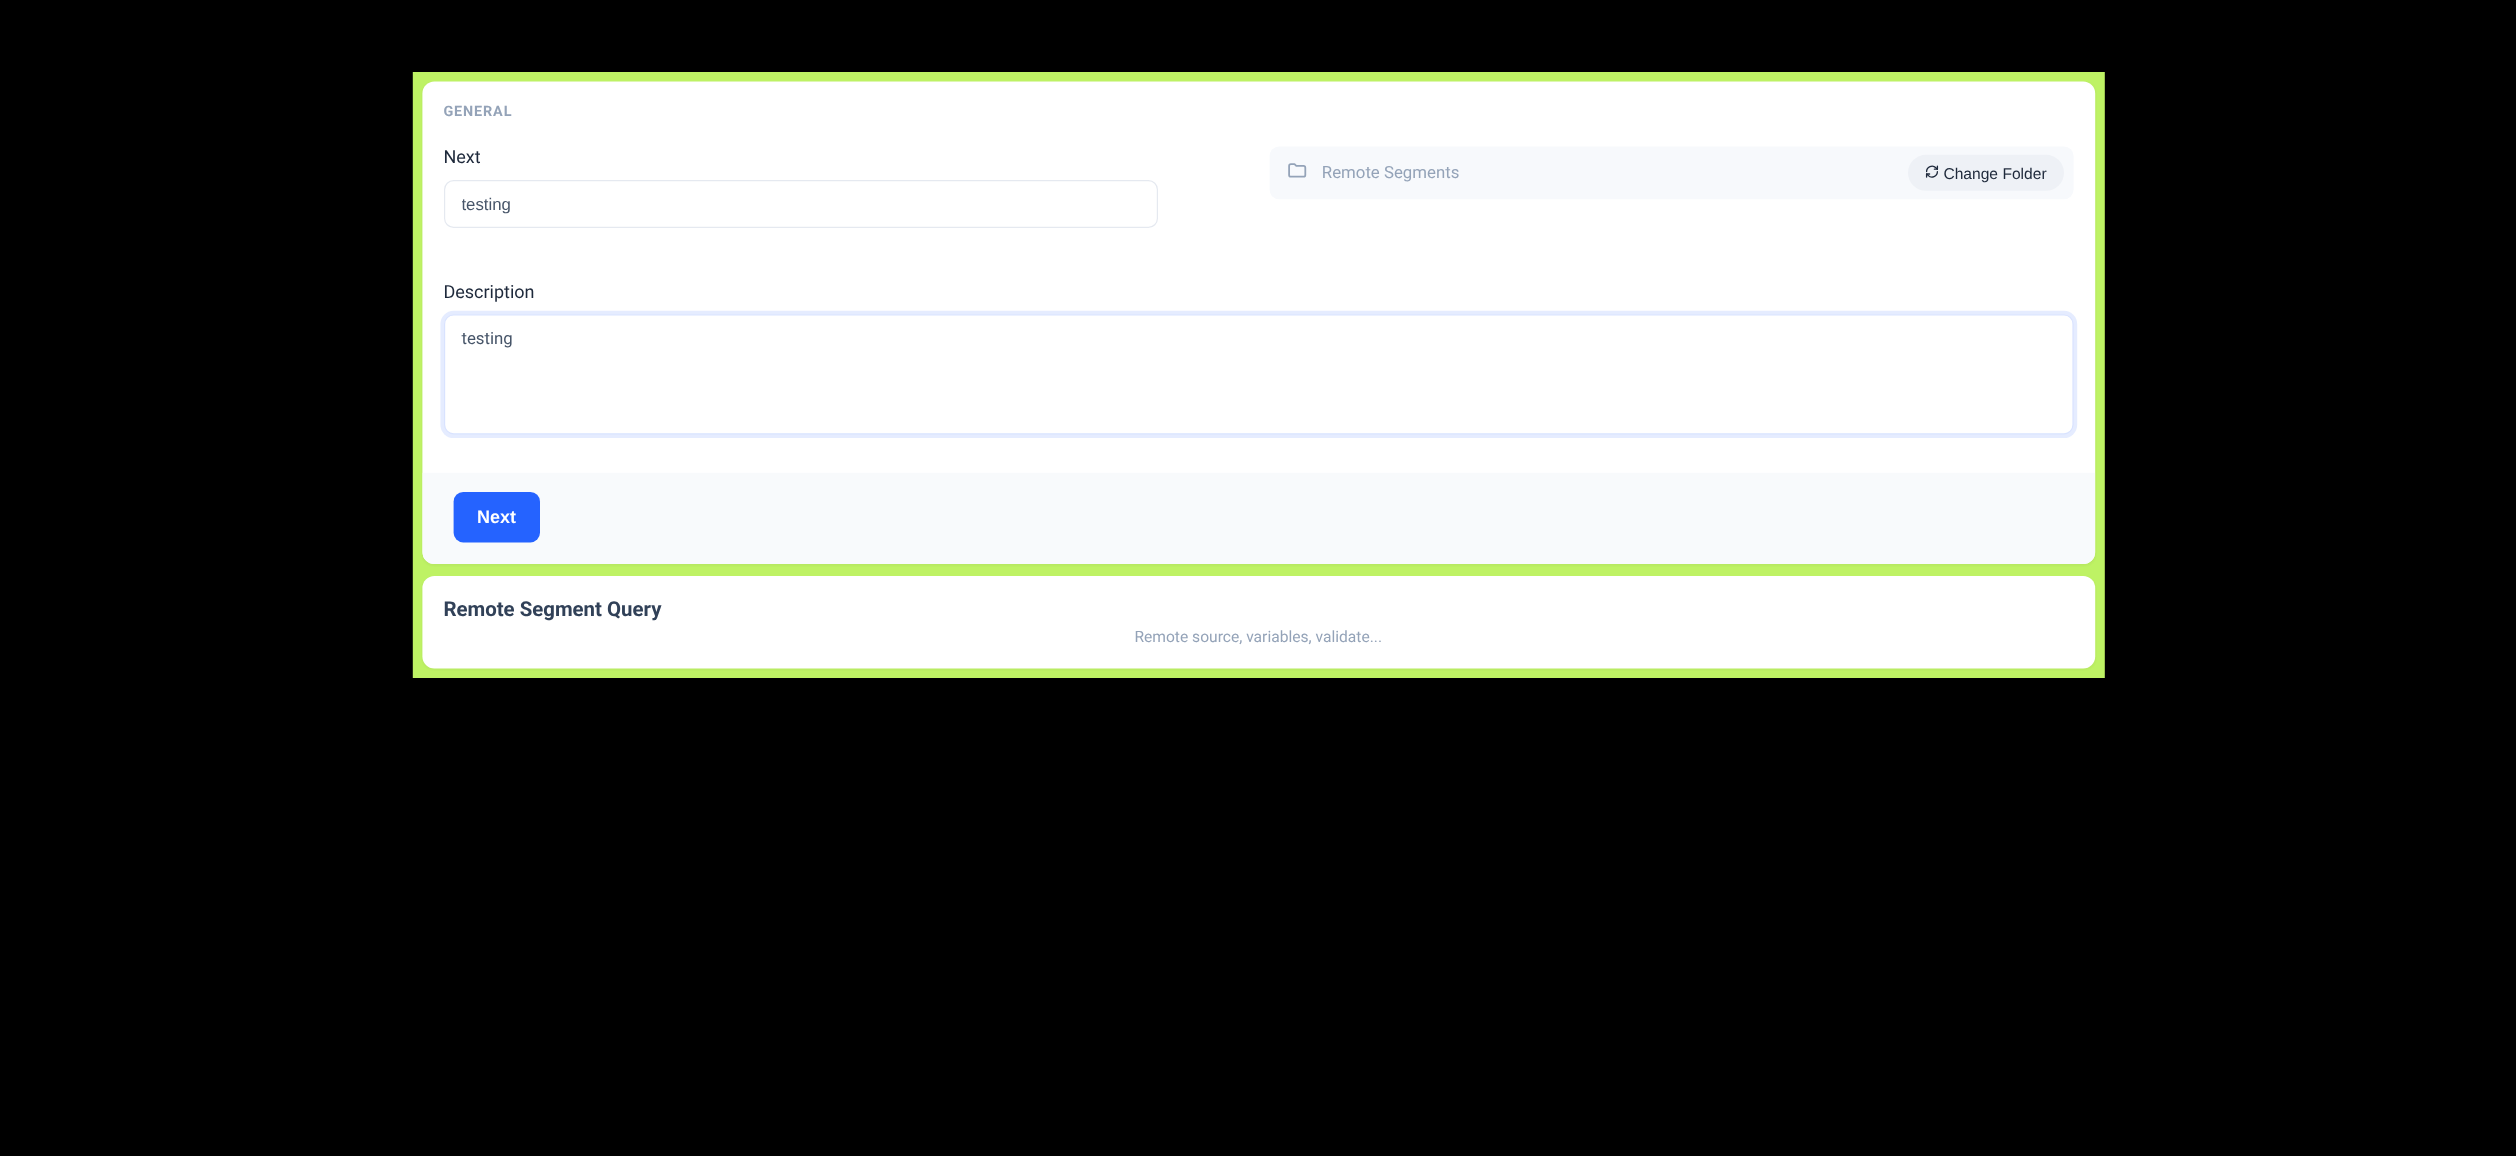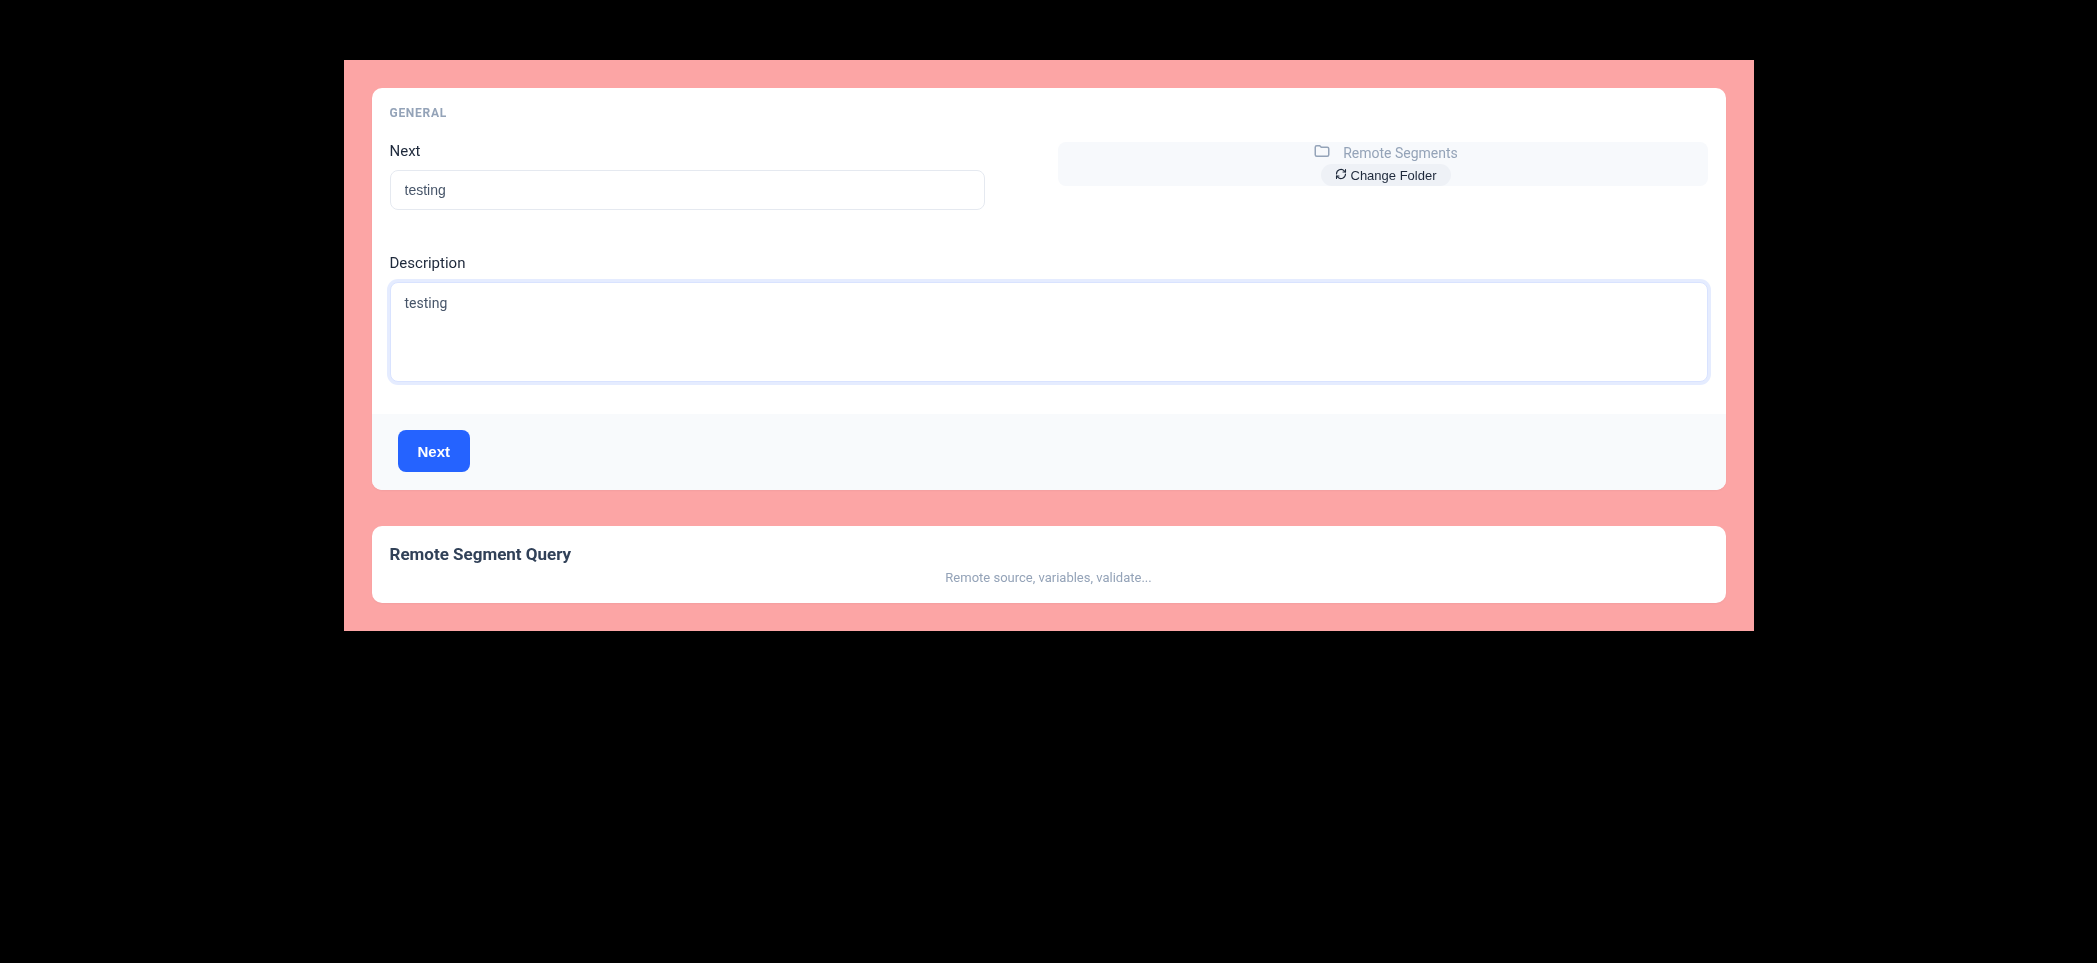--- a/index.html
+++ b/index.html
@@ -6,31 +6,31 @@
   html, body { height: 100%; }
   body {
     font-family: -apple-system, BlinkMacSystemFont, "Segoe UI", Roboto, Helvetica, Arial, sans-serif;
     background: #000;
     display: flex;
     justify-content: center;
     align-items: flex-start;
   }
   .viewport {
     width: 1410px;
-    background: #fca5a5;
-    padding: 28px;
+    background: #bef264;
+    padding: 8px;
     margin-top: 60px;
   }
   .card {
     background: #fff;
     border-radius: 10px;
     box-shadow: 0 1px 2px rgba(17,24,39,0.04);
     overflow: hidden;
   }
-  .card + .card { margin-top: 36px; }
+  .card + .card { margin-top: 10px; }
   .card-body { padding: 18px 18px 0 18px; }
   .section-label {
     font-size: 12px;
     font-weight: 700;
     letter-spacing: 0.06em;
     color: #94a3b8;
     margin-bottom: 22px;
   }
   .row {
     display: flex;
@@ -57,21 +57,20 @@
     max-width: 595px;
   }
   .folder-picker {
     display: flex;
     align-items: center;
     justify-content: space-between;
     height: 44px;
     background: #f7f9fc;
     border-radius: 8px;
     padding: 0 8px 0 14px;
-    flex-direction: column;
   }
   .folder-left { display: flex; align-items: center; gap: 12px; }
   .folder-name { font-size: 14px; color: #94a3b8; }
   .chip {
     display: inline-flex;
     align-items: center;
     gap: 4px;
     height: 30px;
     padding: 0 14px;
     border-radius: 999px;

